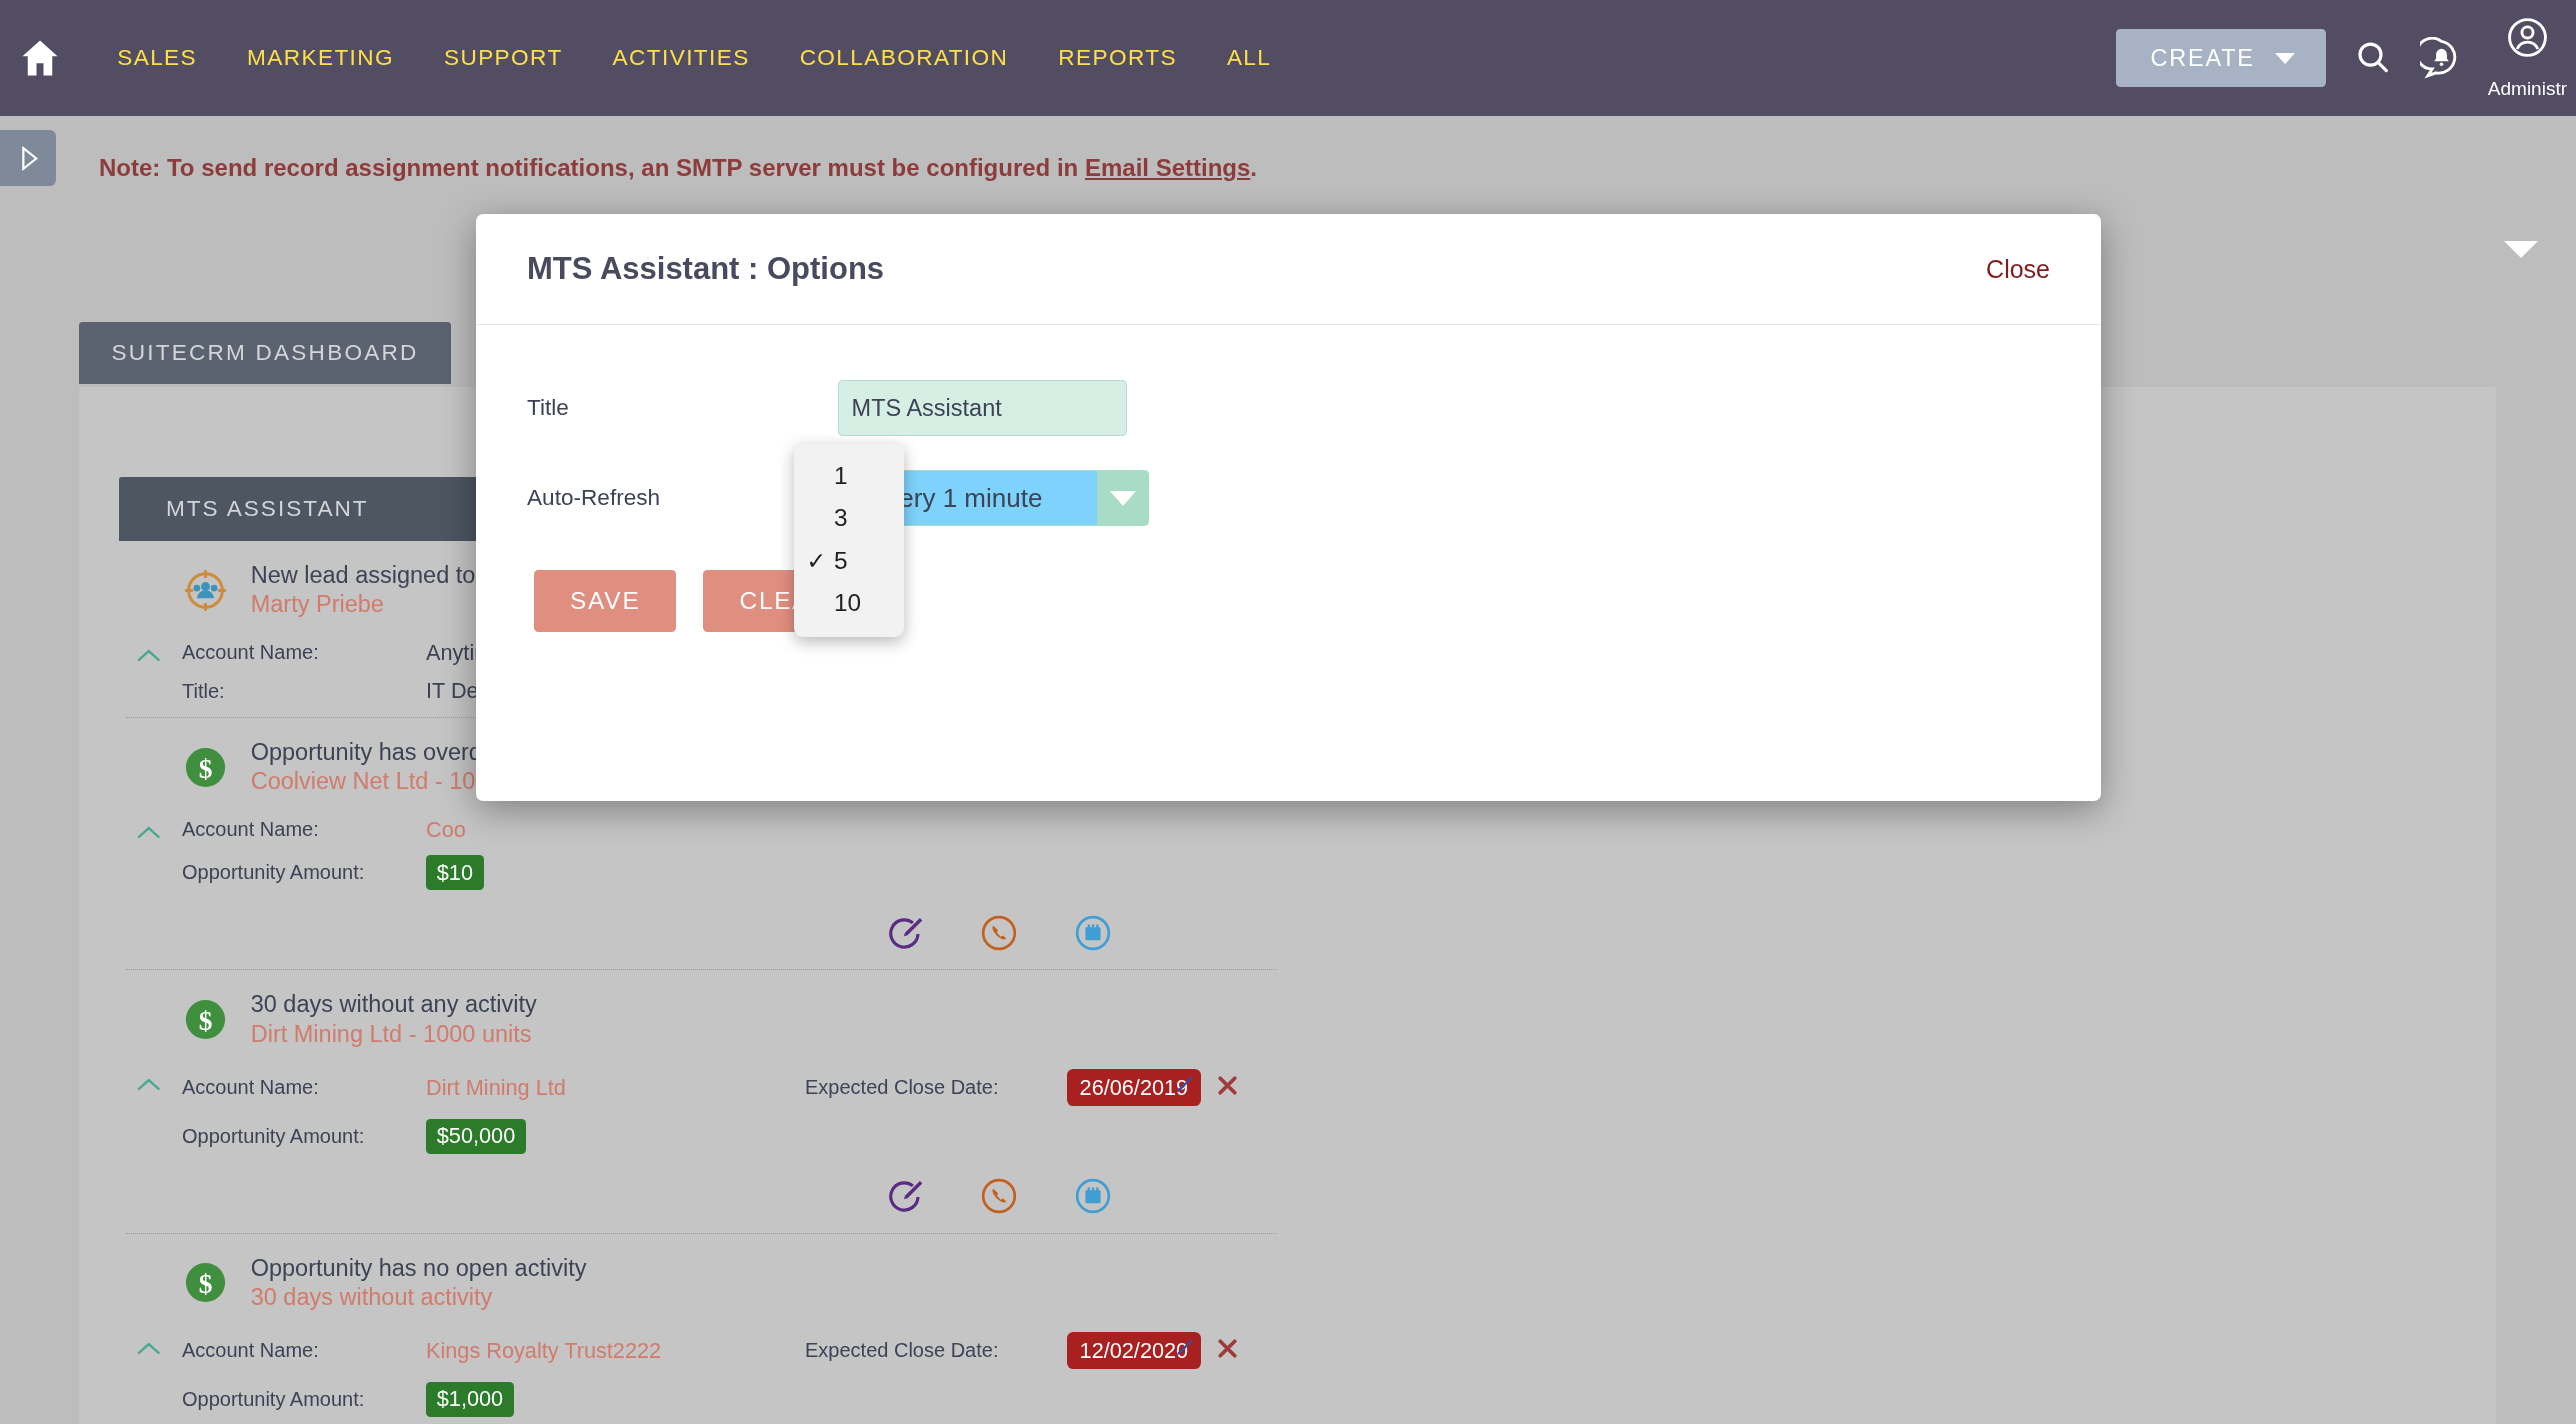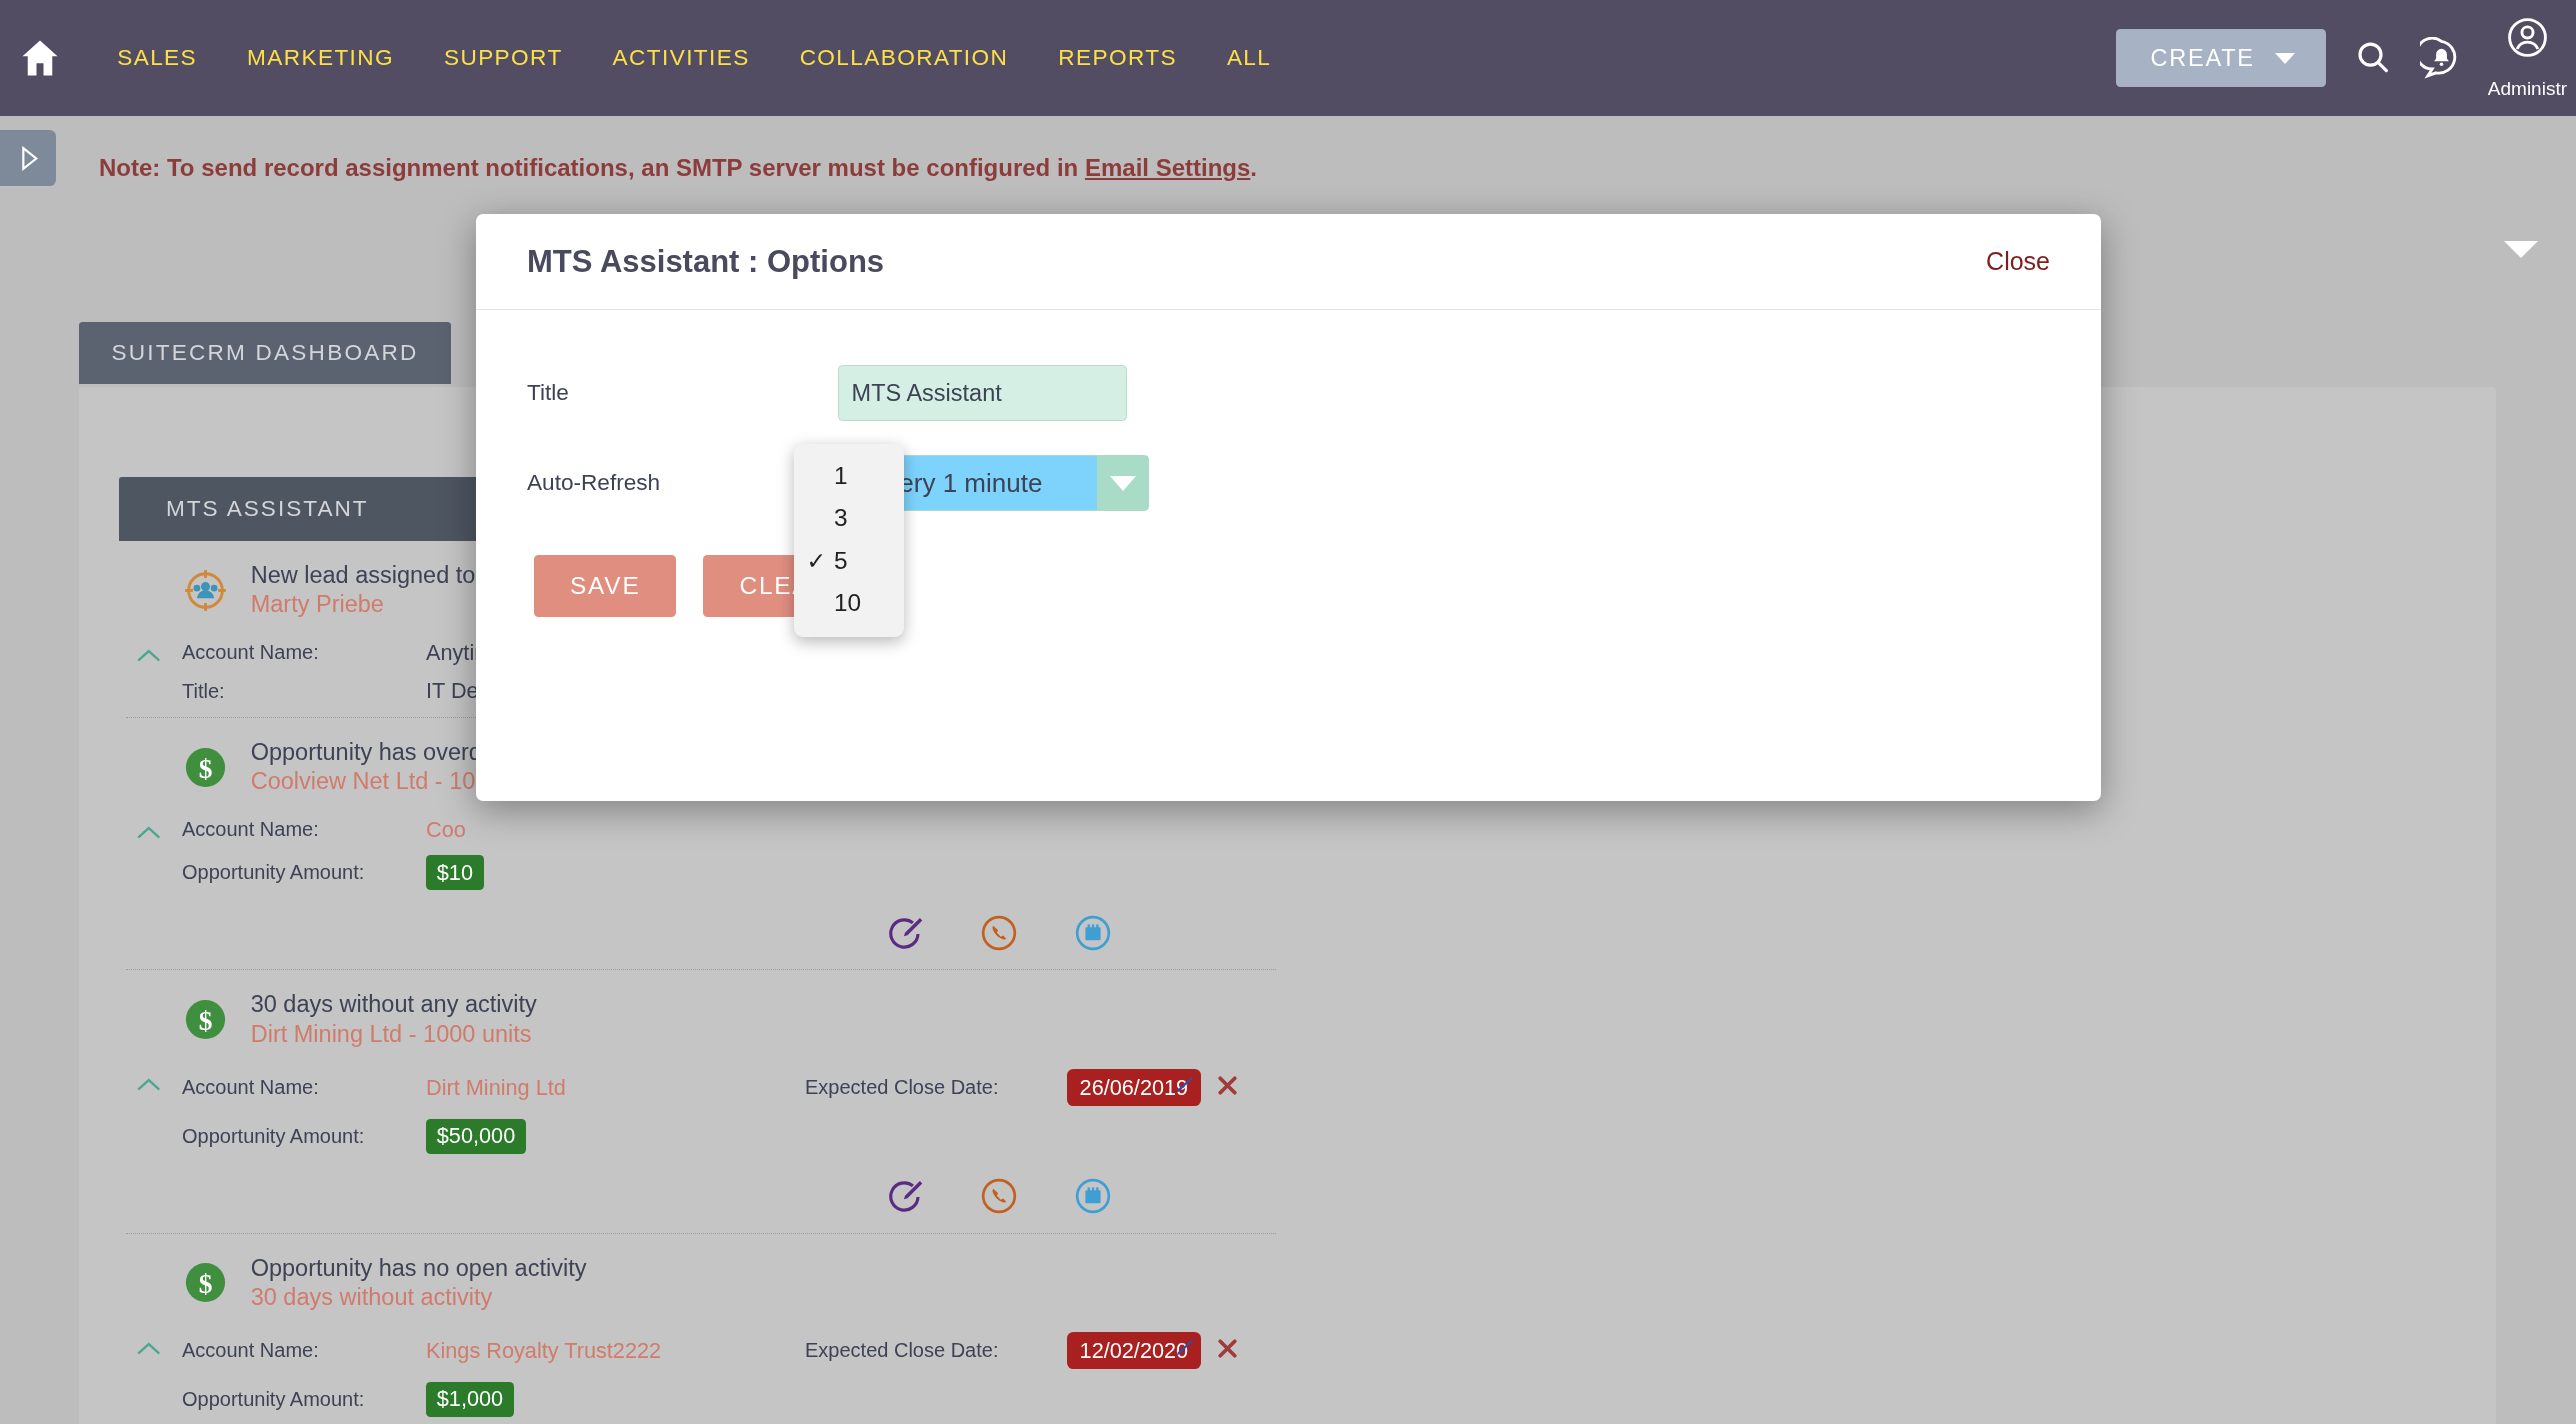--- a/index.html
+++ b/index.html
@@ -159,21 +159,21 @@
   
   .modal-shadow {
     position: absolute;
     left: 476px; top: 214px;
     width: 1625px; height: 587px;
     border-radius: 7.2px;
     box-shadow: 0 9px 36px rgba(0,0,0,0.35);
     background: #ffffff;
   }
   .modal-head {
-    height: 96px;
+    height: 111px;
     border-bottom: 1.8px solid #e6e6e6;
     display: flex; align-items: center;
     padding: 0 51px;
     justify-content: space-between;
   }
   .modal-title { font-size: 31px; font-weight: bold; color: #4a4a5e; }
   .modal-close { font-size: 25px; color: #7f1d1d; cursor: pointer; }
   .modal-body { padding: 38px 51px 0 51px; position: relative; }
   .section-title {
     font-size: 44px; color: #4a4a5e;

